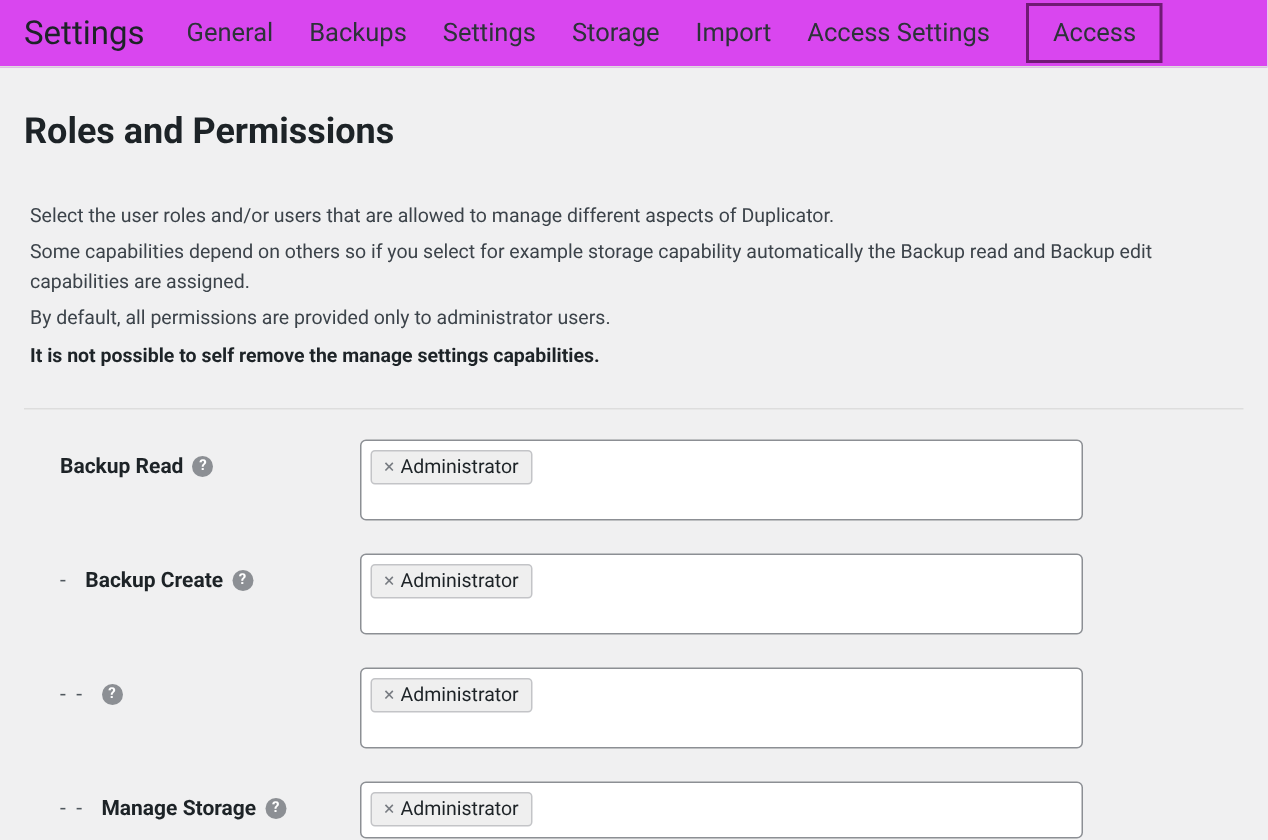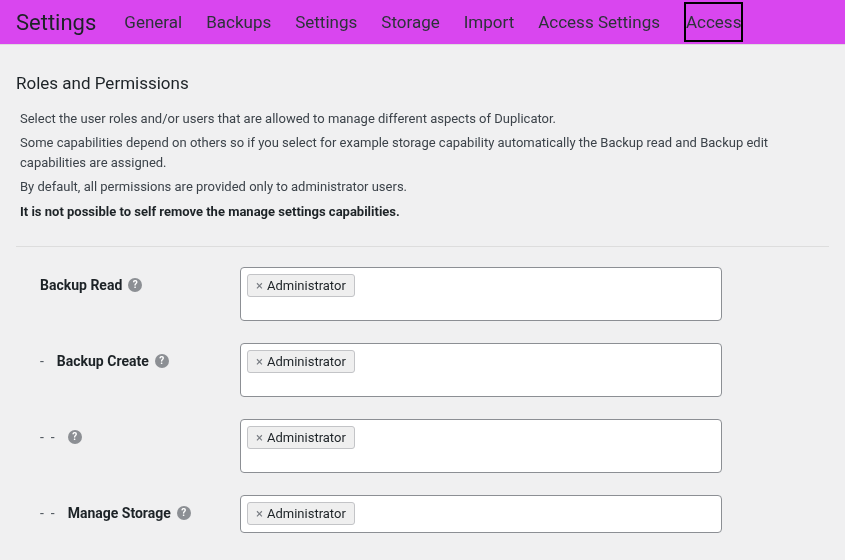--- a/index.html
+++ b/index.html
@@ -30,30 +30,30 @@
     align-items: center;
     height: 100%;
   }
   .tab {
     font-size: 17px;
     color: #2c3338;
     cursor: pointer;
     padding: 4px 0;
   }
   .tab.highlighted {
-    border: 2px solid #000000;
-    padding: 8px 0;
+    border: 2px solid #701a75;
+    padding: 8px 16px;
   }
   .content {
     padding: 28px 16px 10px 16px;
   }
   h2 {
-    font-size: 17px;
-    font-weight: 400;
-    margin-bottom: 16px;
+    font-size: 24px;
+    font-weight: 700;
+    margin-bottom: 34px;
   }
   .desc p {
     font-size: 13px;
     line-height: 1.55;
     color: #3c434a;
     margin: 4px;
   }
   .desc p.bold { font-weight: 700; color:#1d2327; }
   hr.sep {
     border: none;

